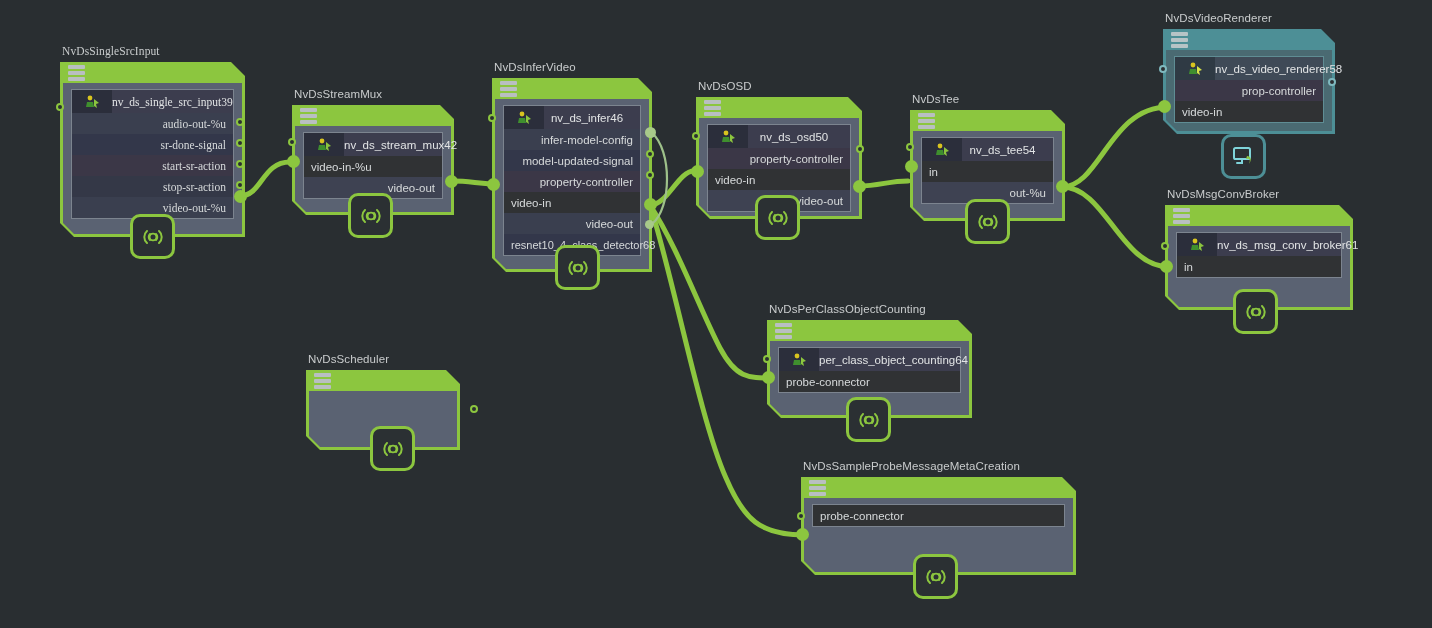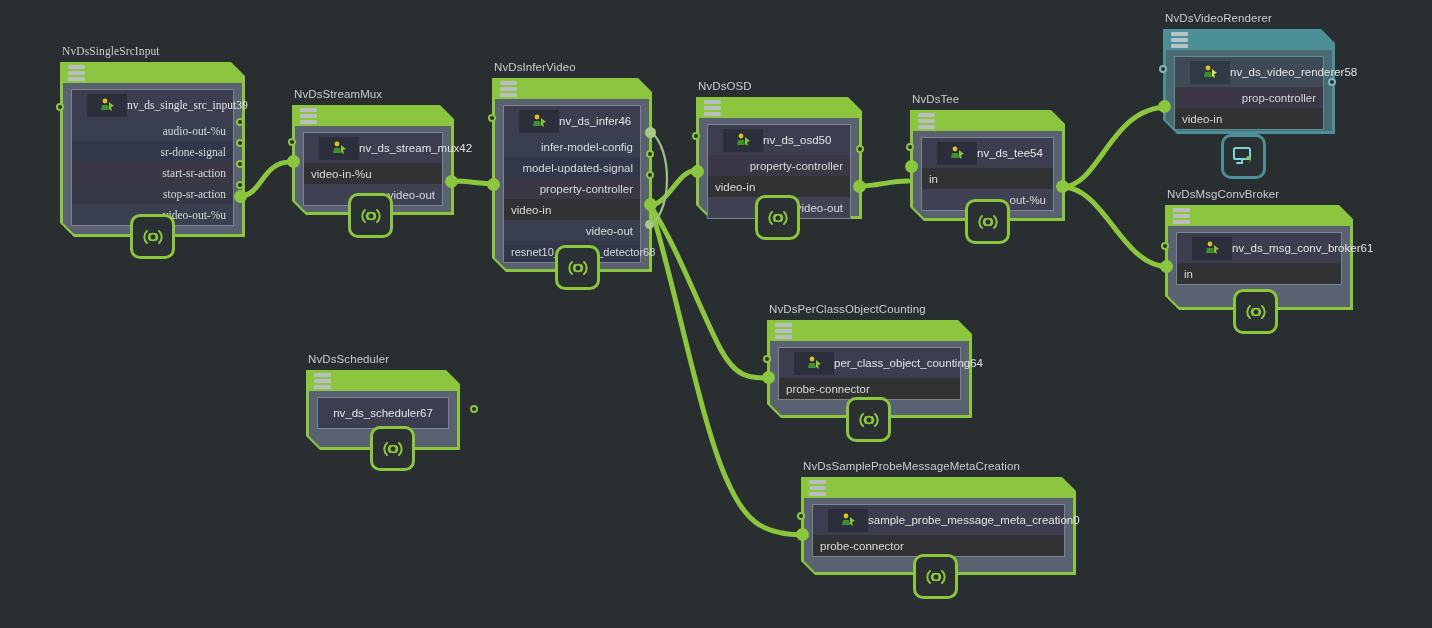--- a/index.html
+++ b/index.html
@@ -44,21 +44,21 @@
     position:absolute; left:11px; top:27px; right:11px;
     border:1px solid #7c848f; background:#3b3f4d; z-index:3;
   }
   .node.teal .rows { border-color:#5f8d94; }
 
   .row {
     height:21px; display:flex; align-items:center;
     font-size:11.5px; color:#d7dadb; position:relative;
     padding:0 7px; white-space:nowrap;
   }
-  .row.title-row { background:#3c3d4e; padding:15px; height:23px; }
+  .row.title-row { background:#3c3d4e; padding:0; height:23px; }
   .row.title-row .tlabel { flex:1; text-align:center; padding-right:10px; color:#e2e4e5; }
   .node.teal .row.title-row { background:#3f4a57; }
 
   .piconbox {
     width:40px; height:23px; background:#2b2e3b;
     display:flex; align-items:center; justify-content:center; flex-shrink:0;
   }
   .node.teal .piconbox { background:#2f3a44; }
 
   .row.out { justify-content:flex-end; }
@@ -484,30 +484,20 @@
     <div class="node-title">NvDsSampleProbeMessageMetaCreation</div>
     <div class="shell">
         <div class="shell-inner"></div>
       </div>
     <div class="hamburger">
         <i></i>
         <i></i>
         <i></i>
       </div>
     <div class="rows">
-      <div class="row title-row">
-        <span class="piconbox">
-          <svg width="18" height="16" viewBox="0 0 18 16">
-              <circle cx="7" cy="4" r="2.4" fill="#d9c41f"></circle>
-              <path d="M4 8 L10 8 L11 13 L3 13 Z" fill="#3f8f2e"></path>
-              <path d="M11 5 L16 9 L13 10 L14 14 L11 12 Z" fill="#8cc63f"></path>
-            </svg>
-        </span>
-        <span class="tlabel">sample_probe_message_meta_creation0</span>
-      </div>
       <div class="row in tint-in">
           <span>probe-connector</span>
         </div>
     </div>
     <div class="port big" style="left:-5px; top:51px;"></div>
     <div class="port small" style="left:-4px; top:35px;"></div>
     <div class="badge" style="left:112px; top:77px;">
       <svg width="28" height="22" viewBox="0 0 28 22">
         <g fill="none" stroke="#8cc63f" stroke-width="2" stroke-linecap="round">
           <path d="M8 5 A8 8 0 0 0 8 17"></path>
@@ -523,25 +513,20 @@
   <div class="node" id="n-scheduler" style="left:306px; top:370px; width:154px; height:80px;">
     <div class="node-title">NvDsScheduler</div>
     <div class="shell">
         <div class="shell-inner"></div>
       </div>
     <div class="hamburger">
         <i></i>
         <i></i>
         <i></i>
       </div>
-    <div class="rows">
-      <div class="row title-row">
-        <span class="tlabel" style="padding-right:0">nv_ds_scheduler67</span>
-      </div>
-    </div>
     <div class="port small" style="left:164px; top:35px;"></div>
     <div class="badge" style="left:64px; top:56px;">
       <svg width="28" height="22" viewBox="0 0 28 22">
         <g fill="none" stroke="#8cc63f" stroke-width="2" stroke-linecap="round">
           <path d="M8 5 A8 8 0 0 0 8 17"></path>
             <path d="M20 5 A8 8 0 0 1 20 17"></path>
           <path d="M11 8 A4.2 4.2 0 0 0 11 14"></path>
             <path d="M17 8 A4.2 4.2 0 0 1 17 14"></path>
         </g>
         <circle cx="14" cy="11" r="3.4" fill="none" stroke="#8cc63f" stroke-width="1.8"></circle>

